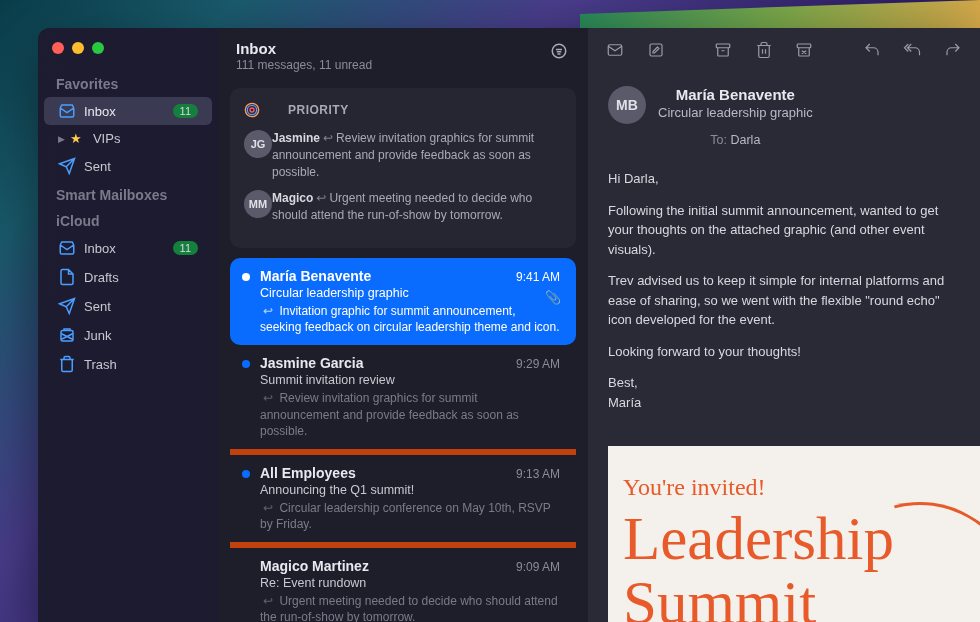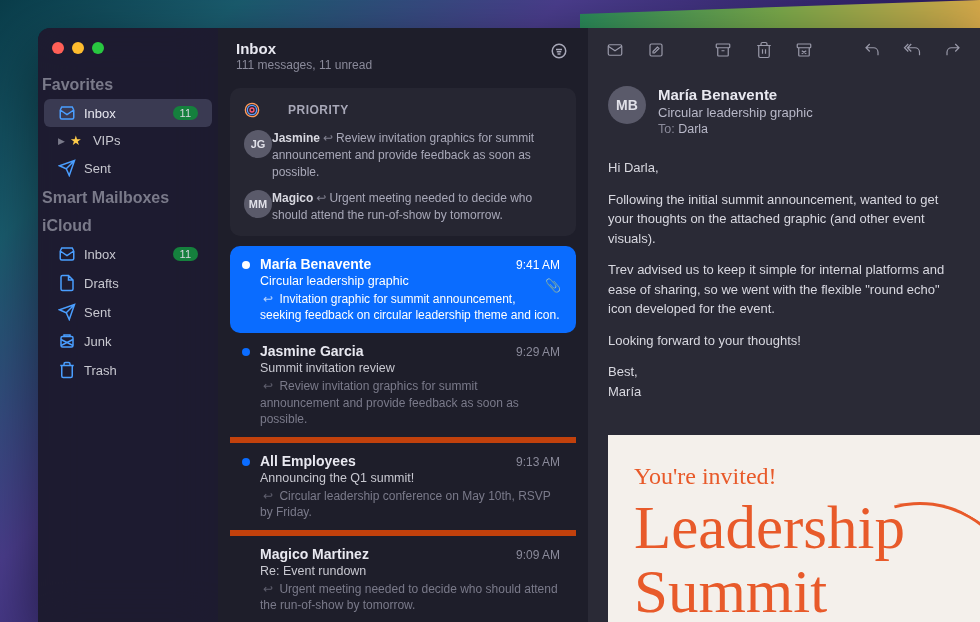--- a/index.html
+++ b/index.html
@@ -44,23 +44,23 @@
   padding: 4px 14px 16px 14px;
 }
 .traffic-light {
   width: 12px; height: 12px; border-radius: 50%;
 }
 .tl-red { background: #ff5f57; }
 .tl-yellow { background: #febc2e; }
 .tl-green { background: #28c840; }
 .section-label {
   color: #7a7a8a;
-  font-size: 16px;
+  font-size: 14px;
   font-weight: 600;
-  padding: 6px 4px 4px;
+  padding: 6px 18px 4px;
 }
 .sidebar-item {
   display: flex;
   align-items: center;
   padding: 5px 14px;
   margin: 1px 6px;
   border-radius: 6px;
   color: #c8c8d0;
   font-size: 13px;
   cursor: pointer;
@@ -139,21 +139,21 @@
   letter-spacing: 0.5px;
   margin-bottom: 12px;
 }
 .priority-icon {
   width: 16px; height: 16px;
 }
 .priority-item {
   display: flex;
   margin-bottom: 10px;
 }
-.priority-item:last-child { margin-bottom: 0; }
+.priority-item:last-child { margin-bottom: 12px; }
 .avatar {
   width: 28px; height: 28px;
   border-radius: 50%;
   background: #5a5a6a;
   color: #e0e0e8;
   font-size: 11px;
   font-weight: 600;
   display: flex;
   align-items: center;
   justify-content: center;
@@ -256,52 +256,53 @@
   display: flex;
   align-items: center;
   justify-content: center;
   cursor: pointer;
 }
 .toolbar-icon svg { width: 18px; height: 18px; }
 .msg-header {
   padding: 14px 20px 16px;
   display: flex;
   gap: 12px;
+  text-align: center;
 }
 .msg-header .avatar {
   width: 38px; height: 38px;
   font-size: 14px;
 }
 .msg-header-text .from {
   color: #e8e8f0;
   font-size: 15px;
   font-weight: 700;
 }
 .msg-header-text .subj {
   color: #b8b8c8;
   font-size: 13px;
   margin-top: 2px;
 }
 .msg-header-text .to {
   color: #8a8a9a;
   font-size: 12.5px;
-  margin-top: 2px;
+  margin-top: 13px;
 }
 .msg-header-text .to .name { color: #b8b8c8; }
 .msg-body {
   padding: 6px 20px 16px;
   color: #d8d8e0;
   font-size: 13px;
   line-height: 1.5;
 }
 .msg-body p { margin-bottom: 12px; }
 .invite-card {
   margin: 6px 0 0 20px;
   background: #f4f0eb;
-  padding: 28px 26px;
+  padding: 28px 15px;
   flex: 1;
   position: relative;
   overflow: hidden;
 }
 .invite-small {
   color: #e85a2a;
   font-size: 24px;
   font-weight: 500;
   font-family: Georgia, serif;
 }

